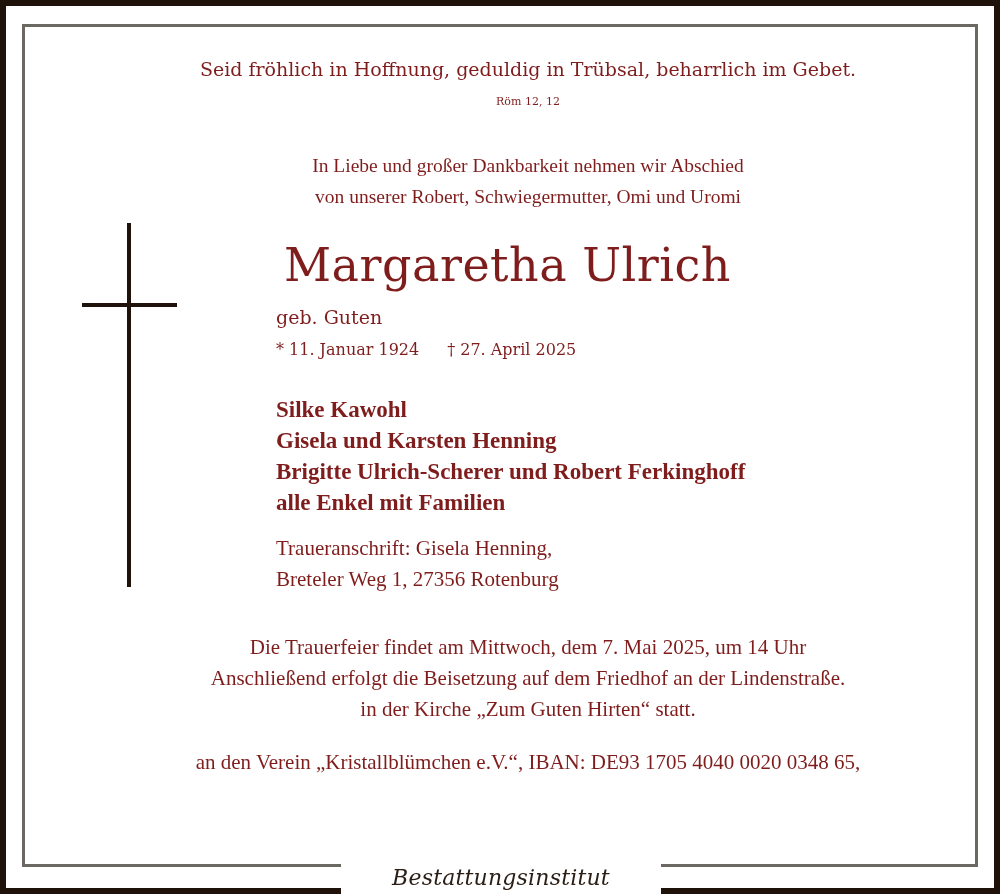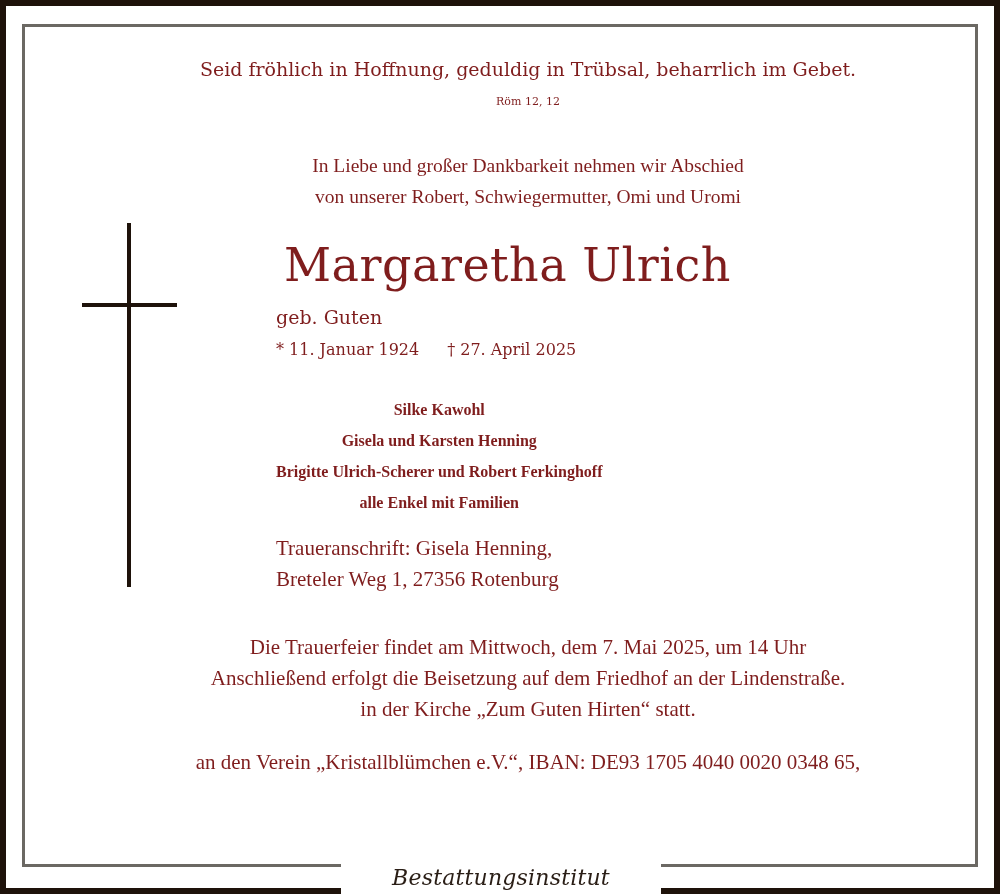--- a/index.html
+++ b/index.html
@@ -26,21 +26,21 @@
       color: #7f1d1d; white-space: nowrap; padding-left: 28px;
     }
     .center { left: 0; width: 1000px; text-align: center; }
     .verse { top: 58px; font-size: 19px; }
     .ref { top: 95px; font-size: 11px; }
     .intro { top: 150px; font-size: 19.5px; line-height: 31px; font-family: "Liberation Serif", serif; }
     .name { left: 248px; top: 238px; font-size: 46px; letter-spacing: 0.5px; margin-left: 8px; }
     .maiden { left: 248px; top: 306px; font-size: 19px; }
     .dates { left: 248px; top: 340px; font-size: 16px; }
     .dates .gap { display: inline-block; width: 28px; }
-    .mourners { left: 248px; top: 394px; font-size: 16px; font-weight: bold; line-height: 31px; font-family: "Liberation Serif", serif; text-align: center; }
+    .mourners { left: 248px; top: 394px; font-size: 23px; font-weight: bold; line-height: 31px; font-family: "Liberation Serif", serif; }
     .address { left: 248px; top: 533px; font-size: 21px; line-height: 31px; font-family: "Liberation Serif", serif; }
     .funeral { top: 632px; font-size: 21px; line-height: 31px; font-family: "Liberation Serif", serif; }
     .donation { top: 747px; font-size: 21px; line-height: 31px; font-family: "Liberation Serif", serif; }
     .line { display: block; }
     .cross-v { position: absolute; left: 127px; top: 223px; width: 4px; height: 364px; background: #1e120a; }
     .cross-h { position: absolute; left: 82px; top: 303px; width: 95px; height: 4px; background: #1e120a; }
   </style>
 </head>
 <body>
 

